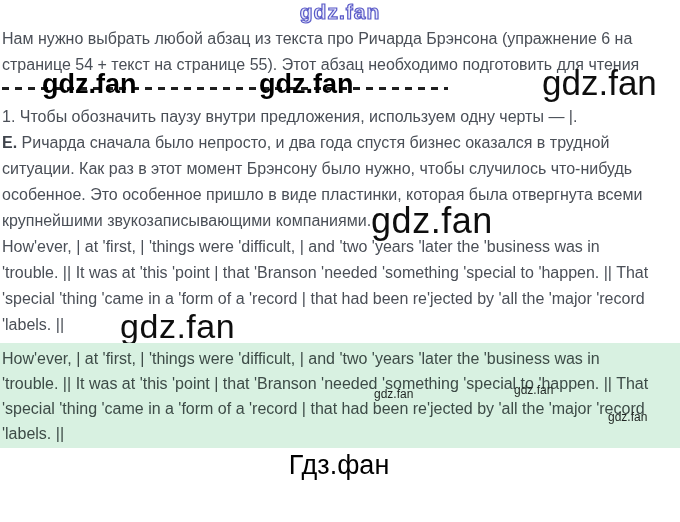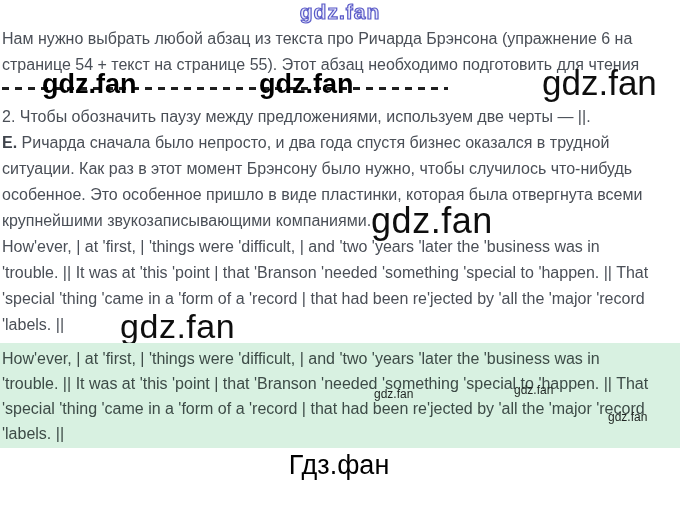--- a/index.html
+++ b/index.html
@@ -47,21 +47,21 @@
   <p>Нам нужно выбрать любой абзац из текста про Ричарда Брэнсона (упражнение 6 на
 странице 54 + текст на странице 55). Этот абзац необходимо подготовить для чтения</p>
 
   <div class="dashrow">
     <div class="dashline"></div>
     <span class="wm-bold wm-b1">gdz.fan</span>
     <span class="wm-bold wm-b2">gdz.fan</span>
     <span class="wm-big-right">gdz.fan</span>
   </div>
 
-  <p>2. Чтобы обозначить паузу между предложениями, используем две черты — ||.</p>
+  <p>1. Чтобы обозначить паузу внутри предложения, используем одну черты — |.</p>
 
   <p><b class="answer-label">Е.</b><span> Ричарда сначала было непросто, и два года спустя бизнес оказался в трудной
 ситуации. Как раз в этот момент Брэнсону было нужно, чтобы случилось что-нибудь
 особенное. Это особенное пришло в виде пластинки, которая была отвергнута всеми
 крупнейшими звукозаписывающими компаниями.</span><span class="wm-inline-e">gdz.fan</span></p>
 
   <p><span>How'ever, | at 'first, | 'things were 'difficult, | and 'two 'years 'later the 'business was in
 'trouble. || It was at 'this 'point | that 'Branson 'needed 'something 'special to 'happen. || That
 'special 'thing 'came in a 'form of a 'record | that had been re'jected by 'all the 'major 'record
 'labels. ||</span><span class="wm-inline-l">gdz.fan</span></p>

